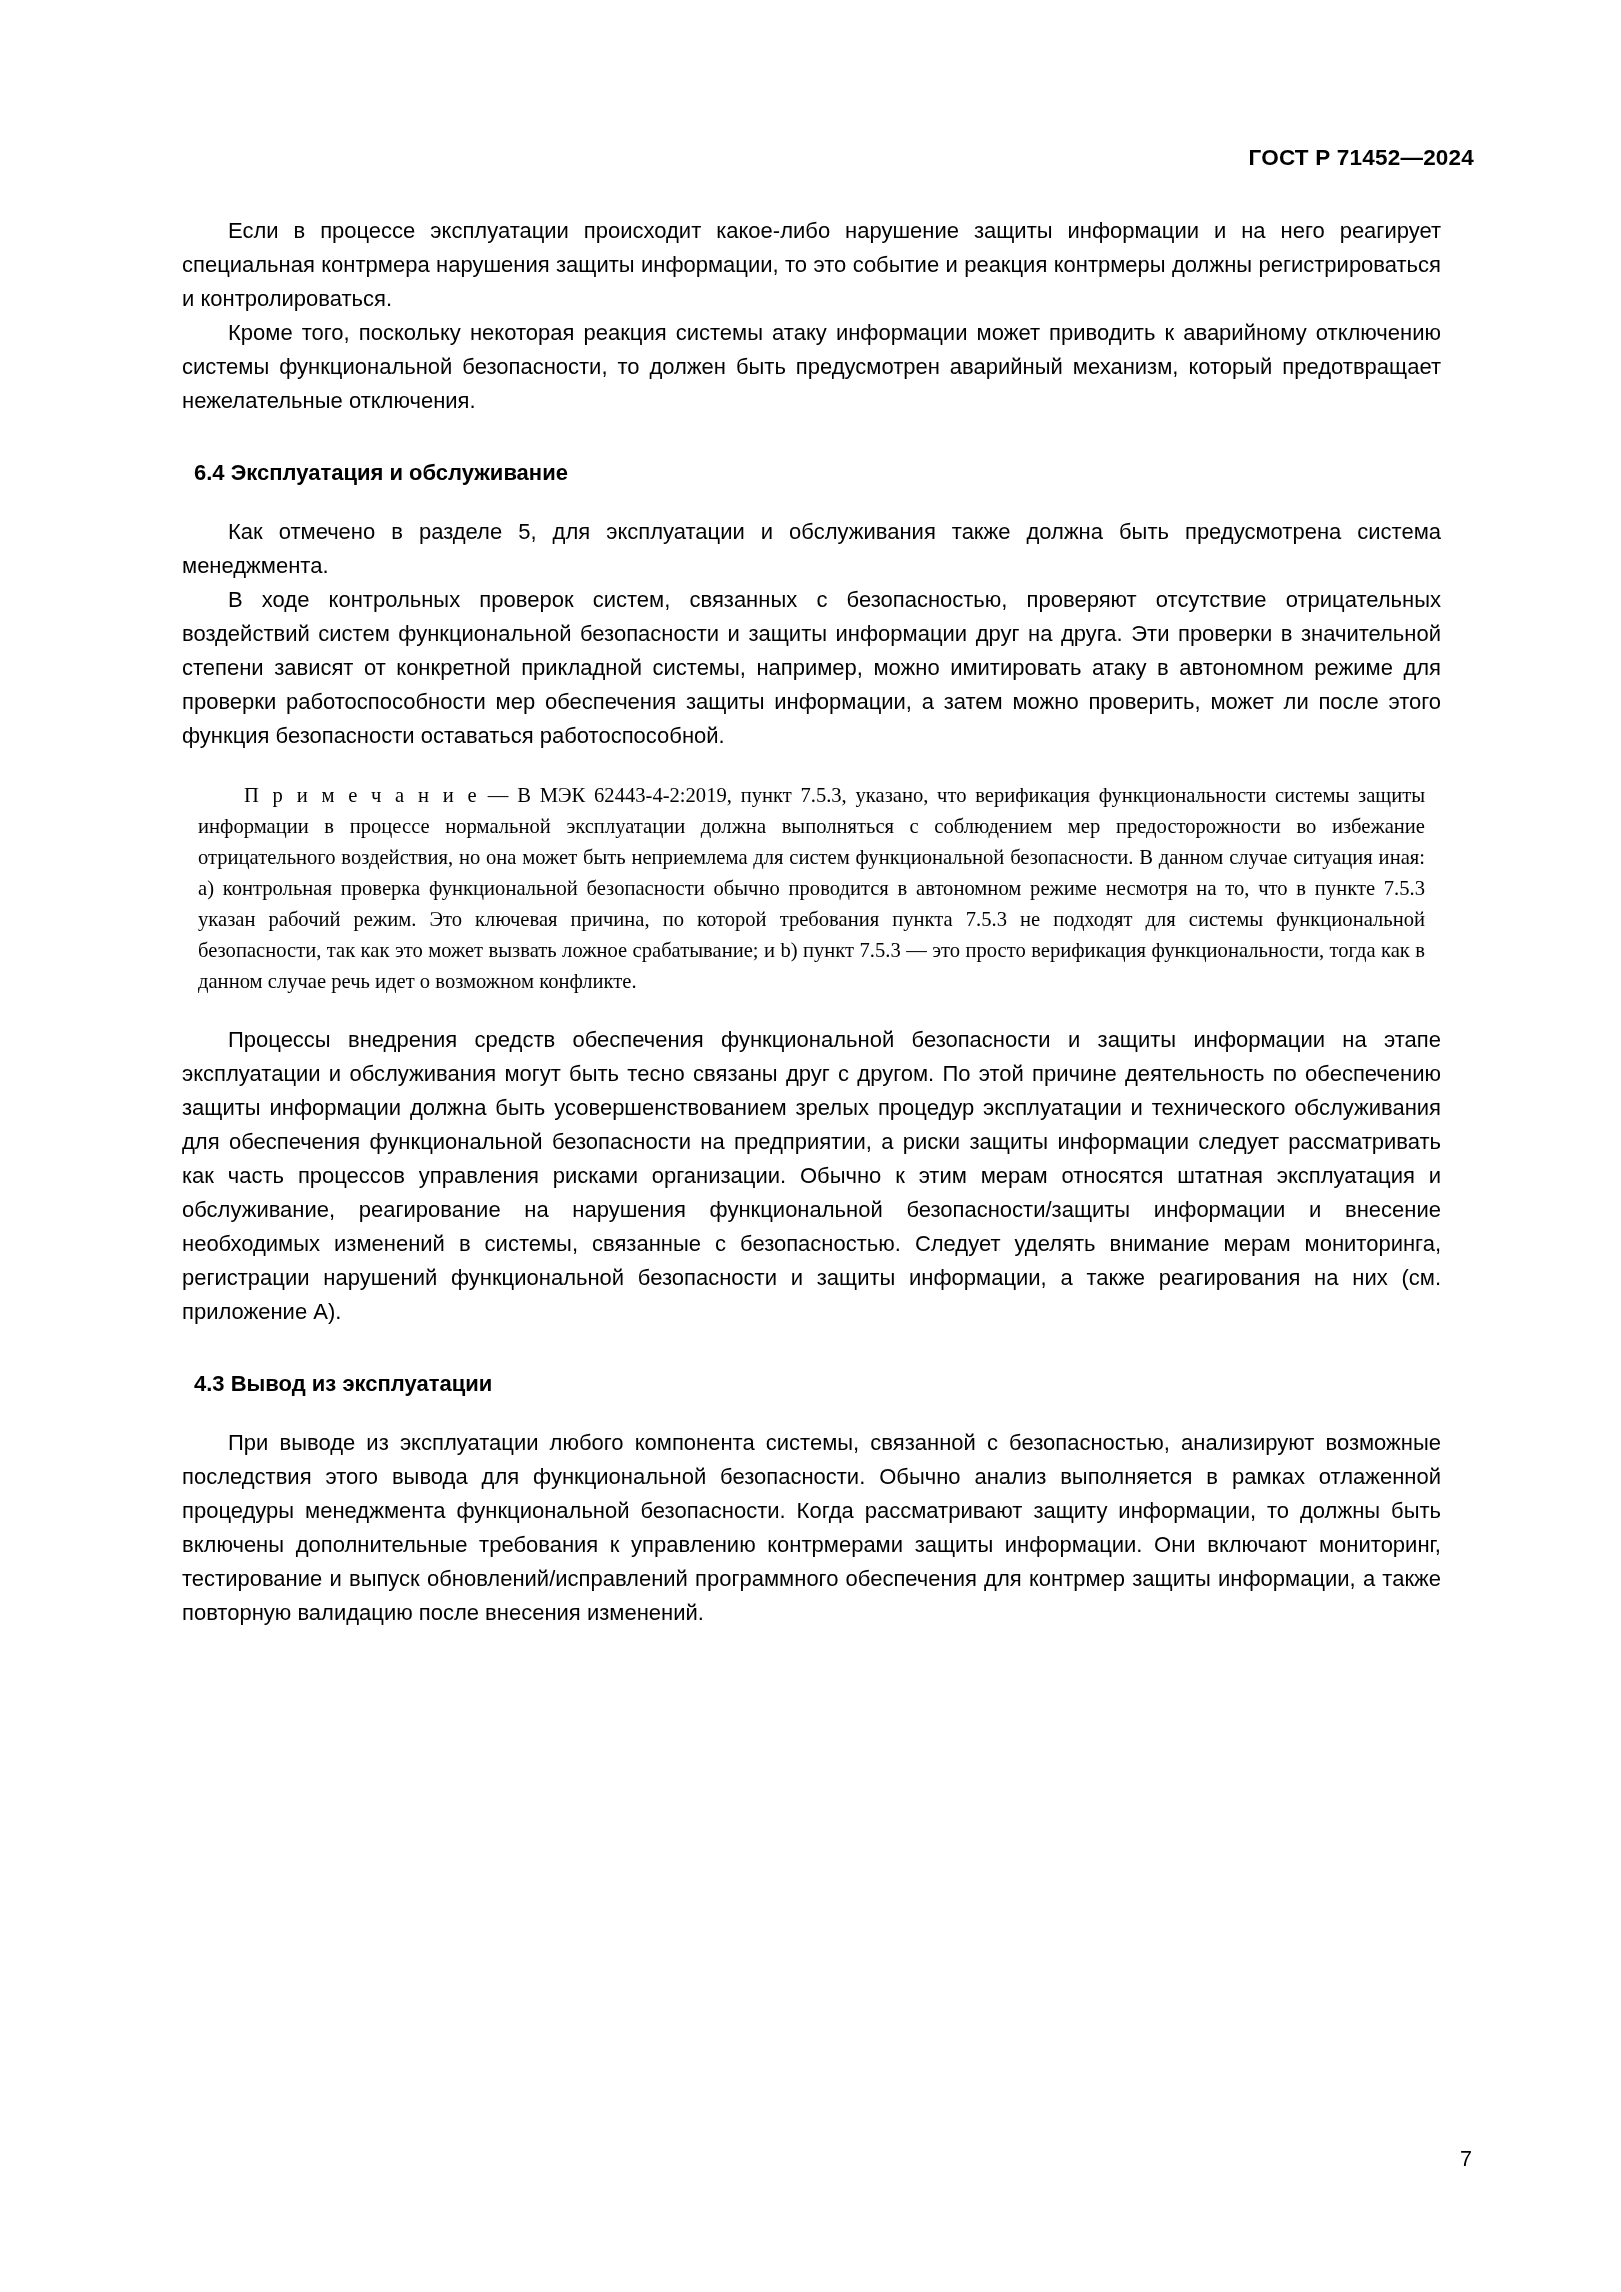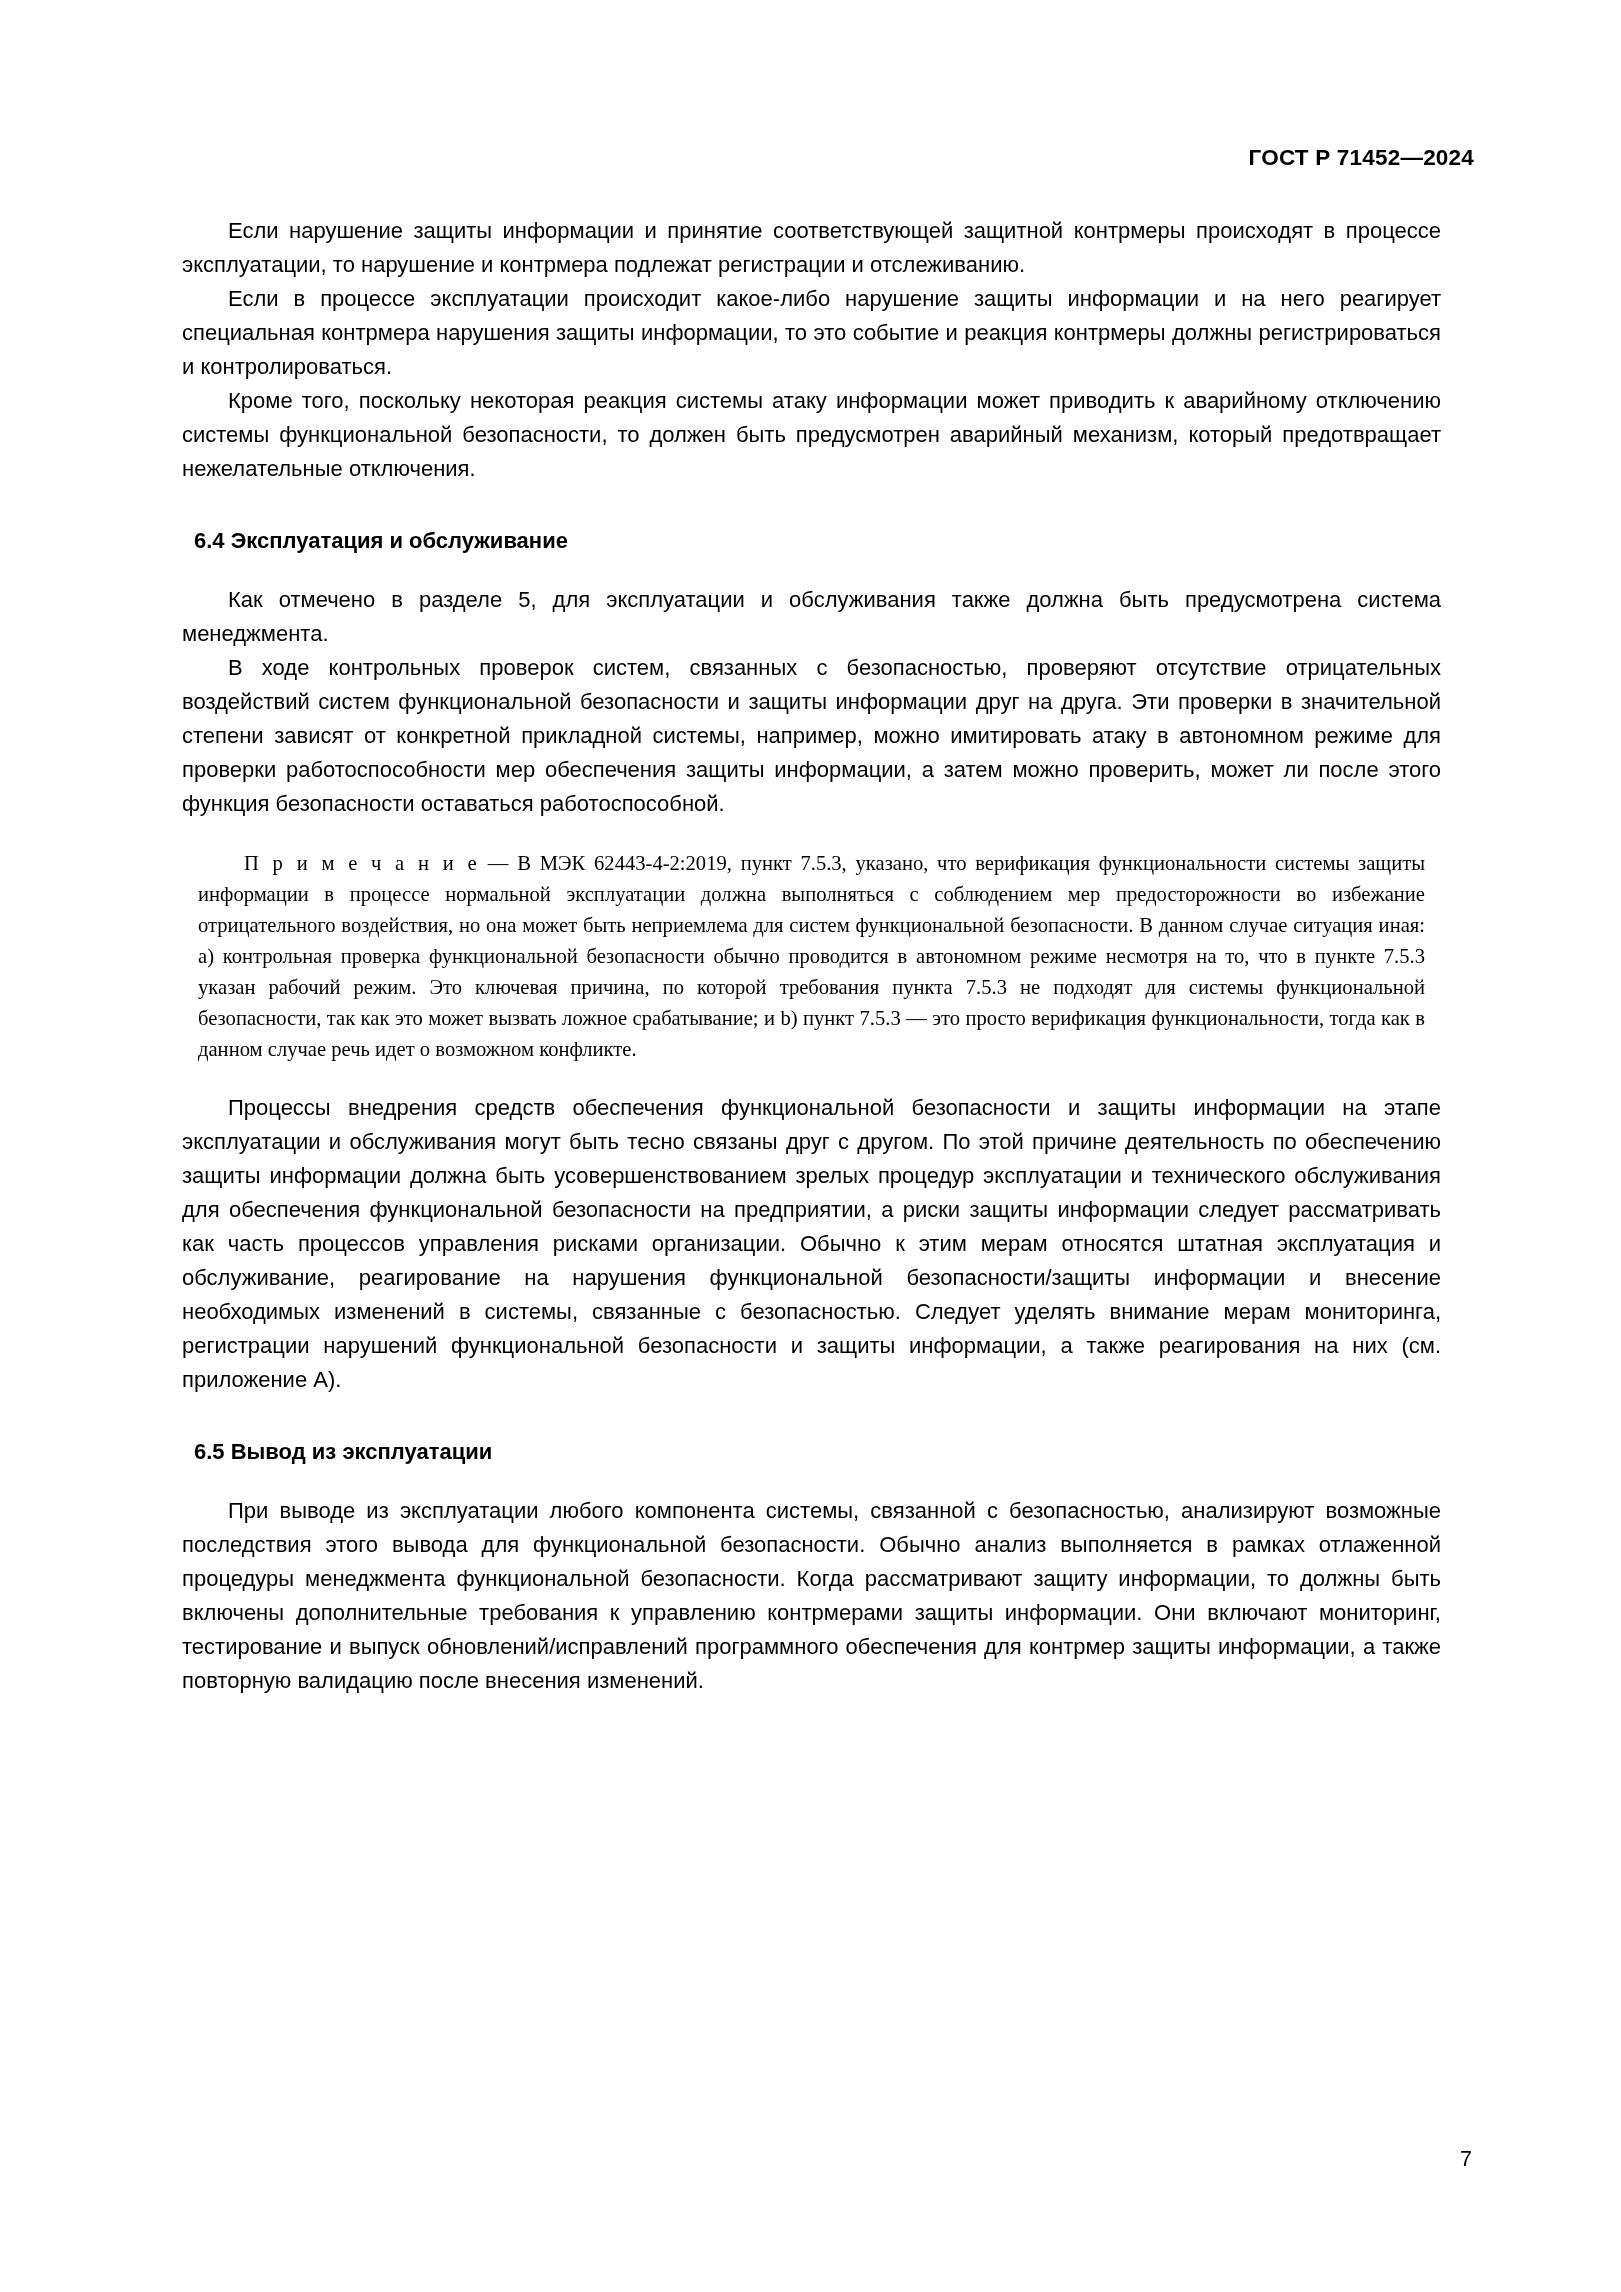--- a/index.html
+++ b/index.html
@@ -85,39 +85,38 @@
 </style>
 </head>
 <body>
 
 <div class="page">
 
   <div class="header">ГОСТ Р 71452—2024</div>
 
   <div class="content">
 
-    <p class="body">Если нарушение защиты информации и принятие соответствующей защитной контрмеры происходят в процессе эксплуатации, то нарушение и контрмера подлежат регистрации и отслеживанию.</p>
     <p class="body">Если в процессе эксплуатации происходит какое-либо нарушение защиты информации и на него реагирует специальная контрмера нарушения защиты информации, то это событие и реакция контрмеры должны регистрироваться и контролироваться.</p>
     <p class="body">Кроме того, поскольку некоторая реакция системы атаку информации может приводить к аварийному отключению системы функциональной безопасности, то должен быть предусмотрен аварийный механизм, который предотвращает нежелательные отключения.</p>
 
     <div class="sp-before-head"></div>
     <h2 class="section">6.4  Эксплуатация и обслуживание</h2>
     <div class="sp-after-head"></div>
 
     <p class="body">Как отмечено в разделе 5, для эксплуатации и обслуживания также должна быть предусмотрена система менеджмента.</p>
     <p class="body">В ходе контрольных проверок систем, связанных с безопасностью, проверяют отсутствие отрицательных воздействий систем функциональной безопасности и защиты информации друг на друга. Эти проверки в значительной степени зависят от конкретной прикладной системы, например, можно имитировать атаку в автономном режиме для проверки работоспособности мер обеспечения защиты информации, а затем можно проверить, может ли после этого функция безопасности оставаться работоспособной.</p>
 
     <div class="note-block">
       <p class="note note-first"><span class="lead">П р и м е ч а н и е</span><span> — В МЭК 62443-4-2:2019, пункт 7.5.3, указано, что верификация функциональности системы защиты информации в процессе нормальной эксплуатации должна выполняться с соблюдением мер предосторожности во избежание отрицательного воздействия, но она может быть неприемлема для систем функциональной безопасности. В данном случае ситуация иная: а) контрольная проверка функциональной безопасности обычно проводится в автономном режиме несмотря на то, что в пункте 7.5.3 указан рабочий режим. Это ключевая причина, по которой требования пункта 7.5.3 не подходят для системы функциональной безопасности, так как это может вызвать ложное срабатывание; и b) пункт 7.5.3 — это просто верификация функциональности, тогда как в данном случае речь идет о возможном конфликте.</span></p>
     </div>
 
     <p class="body">Процессы внедрения средств обеспечения функциональной безопасности и защиты информации на этапе эксплуатации и обслуживания могут быть тесно связаны друг с другом. По этой причине деятельность по обеспечению защиты информации должна быть усовершенствованием зрелых процедур эксплуатации и технического обслуживания для обеспечения функциональной безопасности на предприятии, а риски защиты информации следует рассматривать как часть процессов управления рисками организации. Обычно к этим мерам относятся штатная эксплуатация и обслуживание, реагирование на нарушения функциональной безопасности/защиты информации и внесение необходимых изменений в системы, связанные с безопасностью. Следует уделять внимание мерам мониторинга, регистрации нарушений функциональной безопасности и защиты информации, а также реагирования на них (см. приложение А).</p>
 
     <div class="sp-before-head"></div>
-    <h2 class="section">6.5  Вывод из эксплуатации</h2>
+    <h2 class="section">4.3  Вывод из эксплуатации</h2>
     <div class="sp-after-head"></div>
 
     <p class="body">При выводе из эксплуатации любого компонента системы, связанной с безопасностью, анализируют возможные последствия этого вывода для функциональной безопасности. Обычно анализ выполняется в рамках отлаженной процедуры менеджмента функциональной безопасности. Когда рассматривают защиту информации, то должны быть включены дополнительные требования к управлению контрмерами защиты информации. Они включают мониторинг, тестирование и выпуск обновлений/исправлений программного обеспечения для контрмер защиты информации, а также повторную валидацию после внесения изменений.</p>
 
   </div>
 
   <div class="footer-page">7</div>
 
 </div>
 

